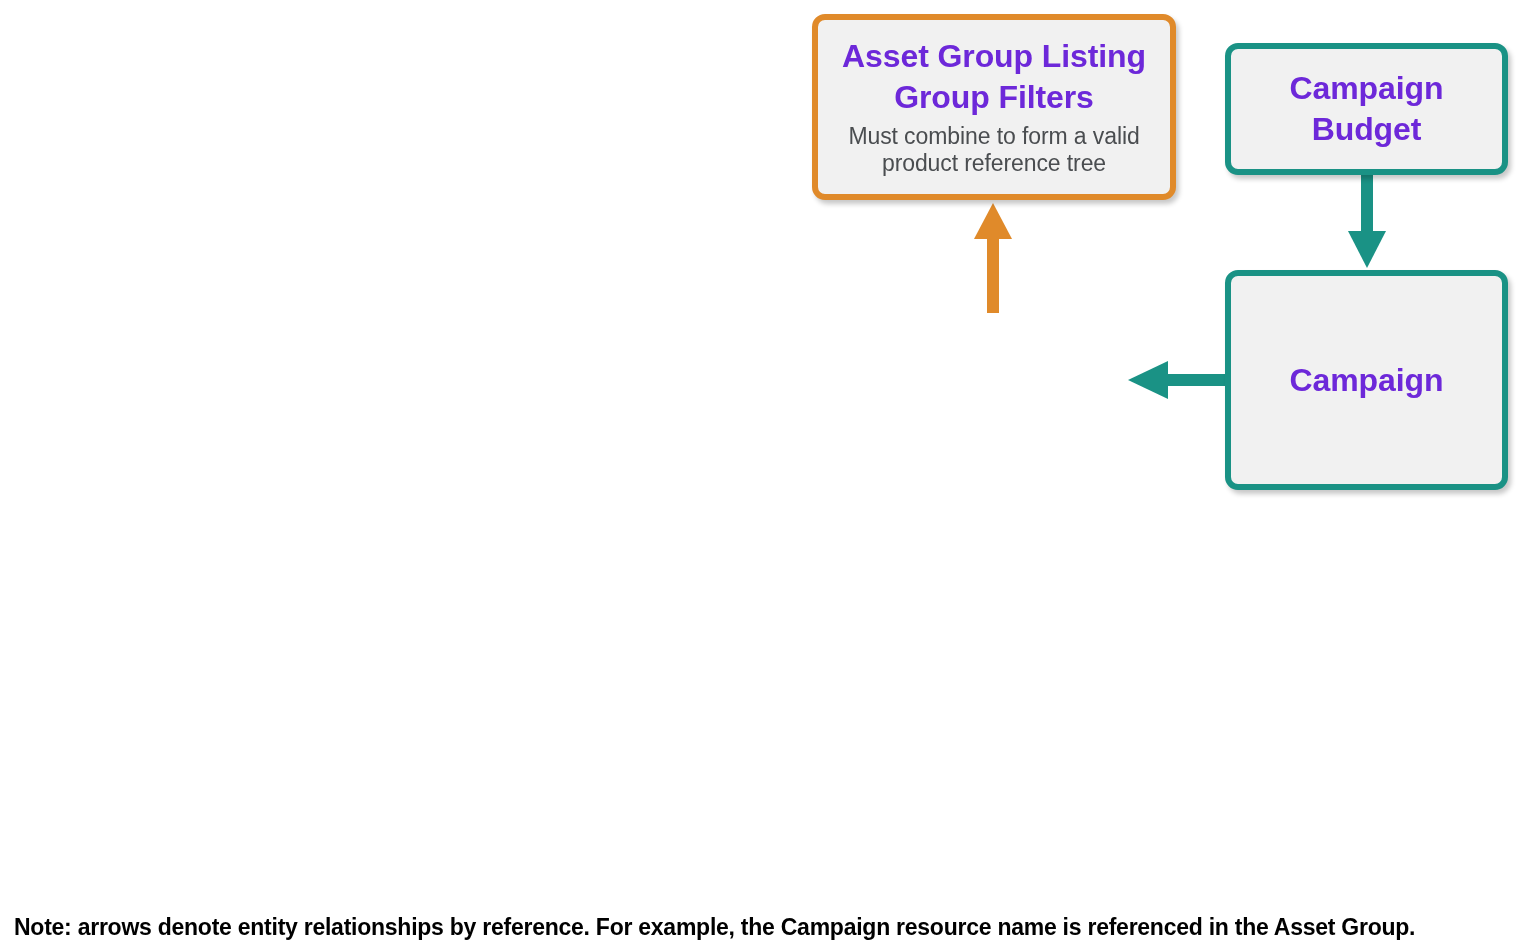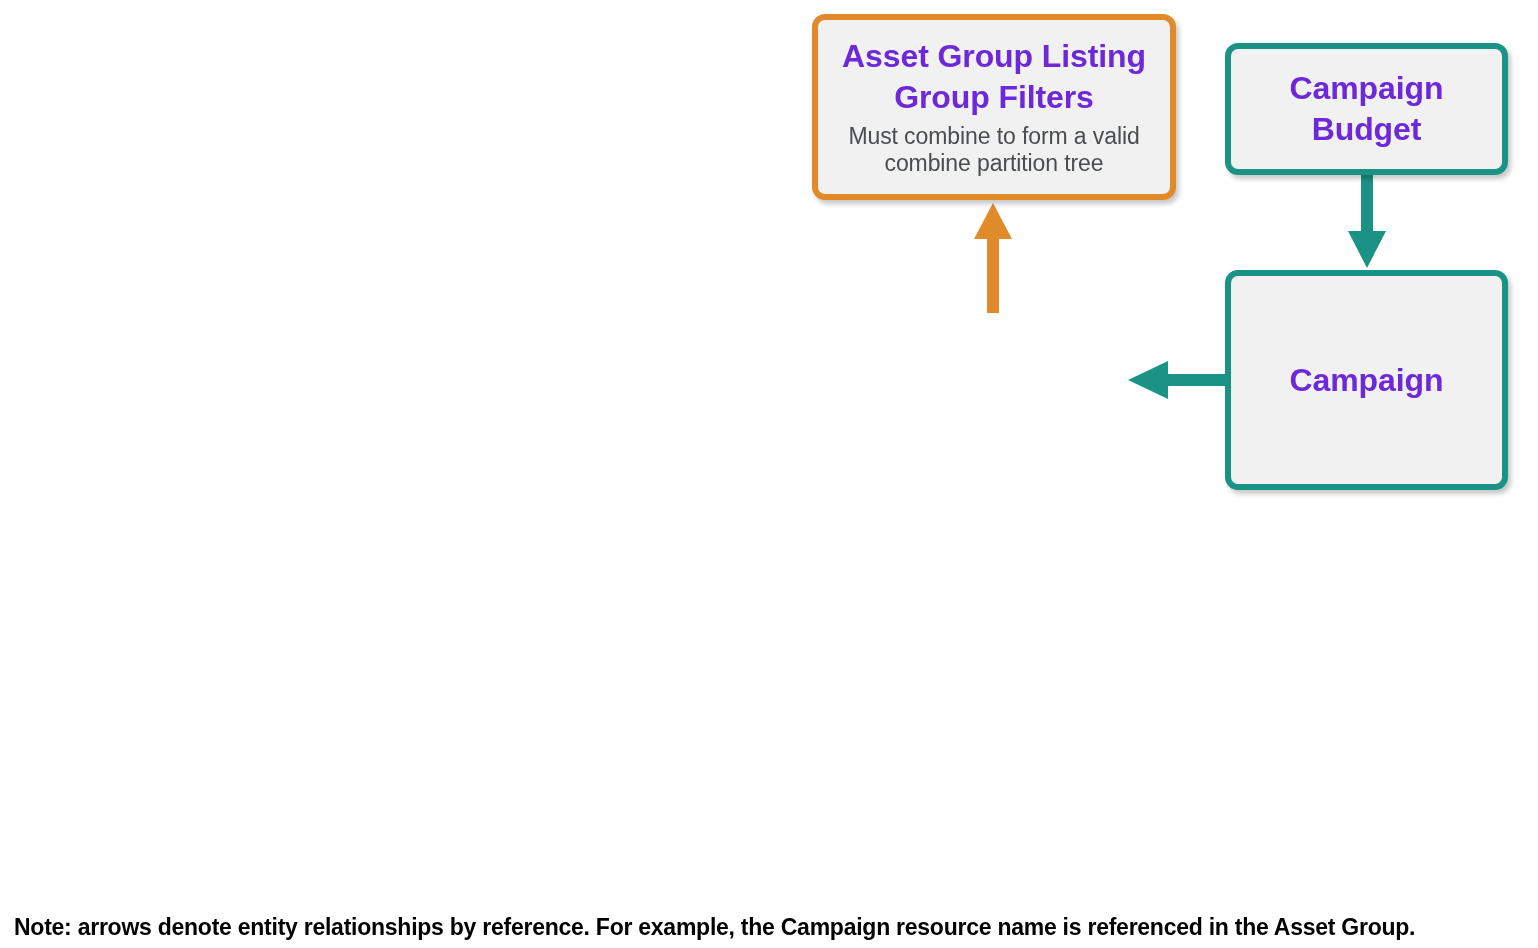--- a/index.html
+++ b/index.html
@@ -116,21 +116,21 @@
     <g>
       <rect x="1166" y="374" width="62" height="12" fill="#1a9285"></rect>
       <polygon points="1128,380 1168,361 1168,399" fill="#1a9285"></polygon>
     </g>
   </svg>
 
   <div class="node" id="node-aglgf">
     <div class="title">Asset Group Listing
 Group Filters</div>
     <div class="subtitle">Must combine to form a valid
-combine partition tree</div>
+product reference tree</div>
   </div>
 
   <div class="node" id="node-campaign-budget">
     <div class="title">Campaign
 Budget</div>
   </div>
 
 
   <div class="node" id="node-campaign">
     <div class="title">Campaign</div>

